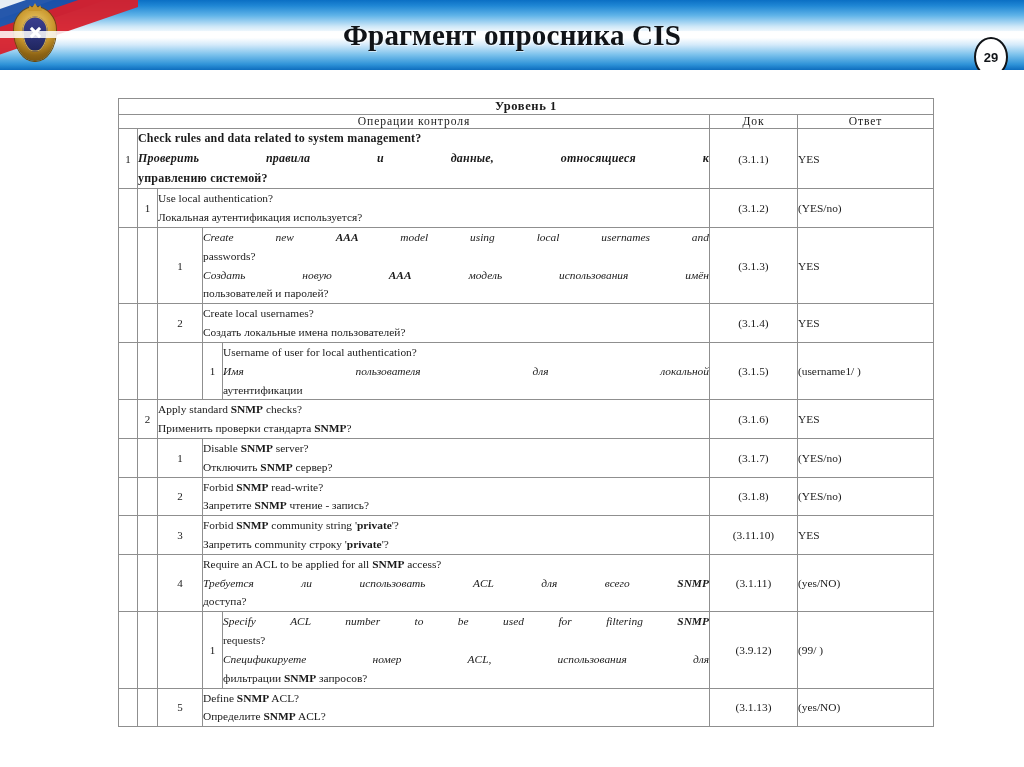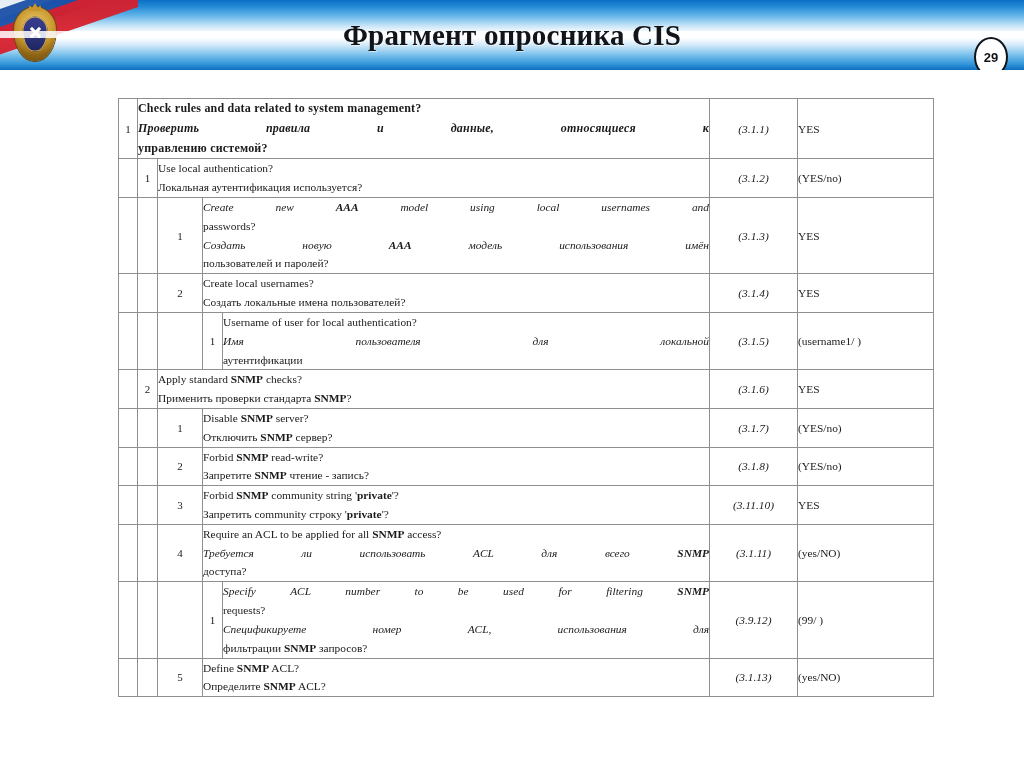--- a/index.html
+++ b/index.html
@@ -175,21 +175,21 @@
 
   
   .gut {
     width: 19px;
     text-align: center;
     font-size: 11px;
     vertical-align: middle;
   }
   .gut-blank { width: 19px; }
 
-  .c-doc { width: 88px; text-align: center; vertical-align: top; padding-top: 4px; font-style: italic; }
+  .c-doc { width: 88px; text-align: center; vertical-align: top; padding-top: 4px; }
   .c-ans { width: 136px; text-align: left; vertical-align: top; padding-top: 4px; }
 
   .lvl-head {
     text-align: center;
     font-weight: bold;
     font-size: 12.5px;
     letter-spacing: 0.6px;
     padding: 3px 0 3px;
   }
   .col-head {
@@ -251,21 +251,29 @@
       <col style="width:19px">
       <col style="width:20px">
       <col style="width:45px">
       <col style="width:20px">
       <col>
       <col style="width:88px">
       <col style="width:136px">
     </colgroup>
     <tbody>
 
-
+      <tr>
+        <td class="lvl-head" colspan="7">Уровень 1</td>
+      </tr>
+
+      <tr>
+        <td class="col-head" colspan="5">Операции контроля</td>
+        <td class="col-head">Док</td>
+        <td class="col-head">Ответ</td>
+      </tr>
 
       <tr class="row-bold">
         <td class="gut">1</td>
         <td class="cellbox" colspan="4">
           <span class="line">Check rules and data related to system management?</span>
           <span class="line just">Проверить правила и данные, относящиеся к</span>
           <span class="line">управлению системой?</span>
         </td>
         <td class="c-doc">(3.1.1)</td>
         <td class="c-ans">YES</td>

